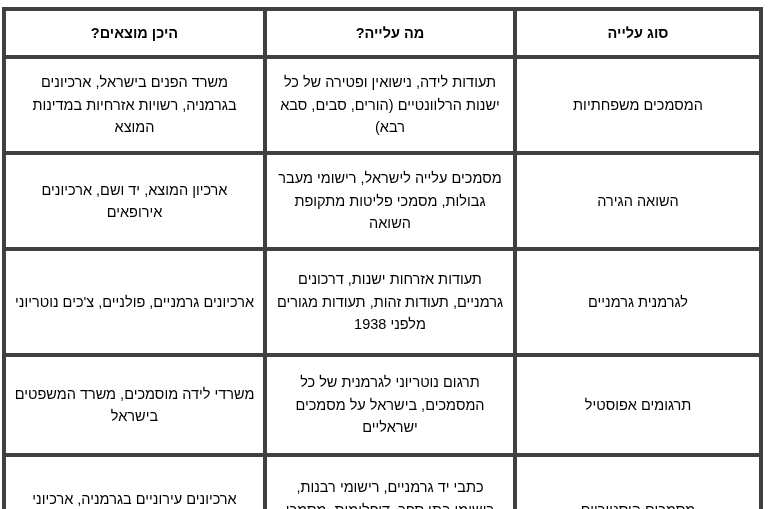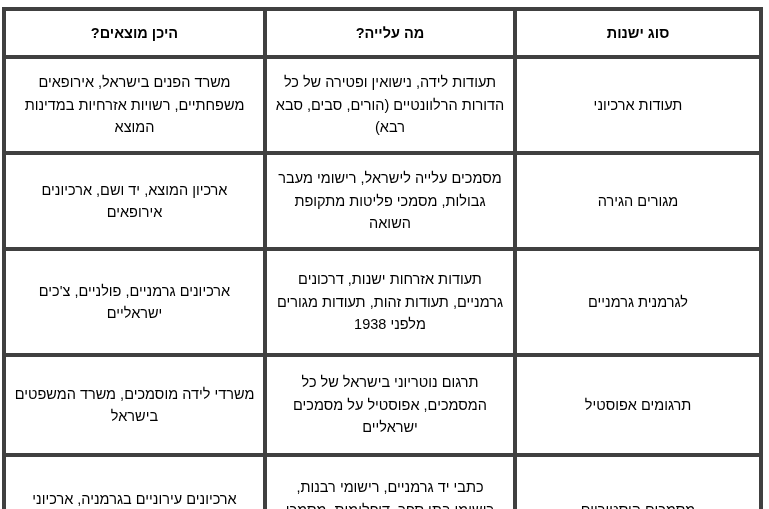--- a/index.html
+++ b/index.html
@@ -62,65 +62,65 @@
 
 <div class="page">
   <table class="doc-table">
     <colgroup>
       <col class="c-type">
       <col class="c-contains">
       <col class="c-where">
     </colgroup>
     <thead>
       <tr>
-        <th>סוג ישנות</th>
+        <th>סוג עלייה</th>
         <th>מה עלייה?</th>
         <th>היכן מוצאים?</th>
       </tr>
     </thead>
     <tbody>
       <tr class="row-1">
         <td>
-            <span class="cell-text">תעודות ארכיוני</span>
+            <span class="cell-text">המסמכים משפחתיות</span>
           </td>
         <td>
-            <span class="cell-text">תעודות לידה, נישואין ופטירה של כל הדורות הרלוונטיים (הורים, סבים, סבא רבא)</span>
+            <span class="cell-text">תעודות לידה, נישואין ופטירה של כל ישנות הרלוונטיים (הורים, סבים, סבא רבא)</span>
           </td>
         <td>
-            <span class="cell-text">משרד הפנים בישראל, אירופאים משפחתיים, רשויות אזרחיות במדינות המוצא</span>
+            <span class="cell-text">משרד הפנים בישראל, ארכיונים בגרמניה, רשויות אזרחיות במדינות המוצא</span>
           </td>
       </tr>
       <tr class="row-2">
         <td>
-            <span class="cell-text">מגורים הגירה</span>
+            <span class="cell-text">השואה הגירה</span>
           </td>
         <td>
             <span class="cell-text">מסמכים עלייה לישראל, רישומי מעבר גבולות, מסמכי פליטות מתקופת השואה</span>
           </td>
         <td>
             <span class="cell-text">ארכיון המוצא, יד ושם, ארכיונים אירופאים</span>
           </td>
       </tr>
       <tr class="row-3">
         <td>
             <span class="cell-text">לגרמנית גרמניים</span>
           </td>
         <td>
             <span class="cell-text">תעודות אזרחות ישנות, דרכונים גרמניים, תעודות זהות, תעודות מגורים מלפני 1938</span>
           </td>
         <td>
-            <span class="cell-text">ארכיונים גרמניים, פולניים, צ'כים ישראליים</span>
+            <span class="cell-text">ארכיונים גרמניים, פולניים, צ'כים נוטריוני</span>
           </td>
       </tr>
       <tr class="row-4">
         <td>
             <span class="cell-text">תרגומים אפוסטיל</span>
           </td>
         <td>
-            <span class="cell-text">תרגום נוטריוני בישראל של כל המסמכים, אפוסטיל על מסמכים ישראליים</span>
+            <span class="cell-text">תרגום נוטריוני לגרמנית של כל המסמכים, בישראל על מסמכים ישראליים</span>
           </td>
         <td>
             <span class="cell-text">משרדי לידה מוסמכים, משרד המשפטים בישראל</span>
           </td>
       </tr>
       <tr class="row-5">
         <td>
             <span class="cell-text">מסמכים היסטוריים</span>
           </td>
         <td>

